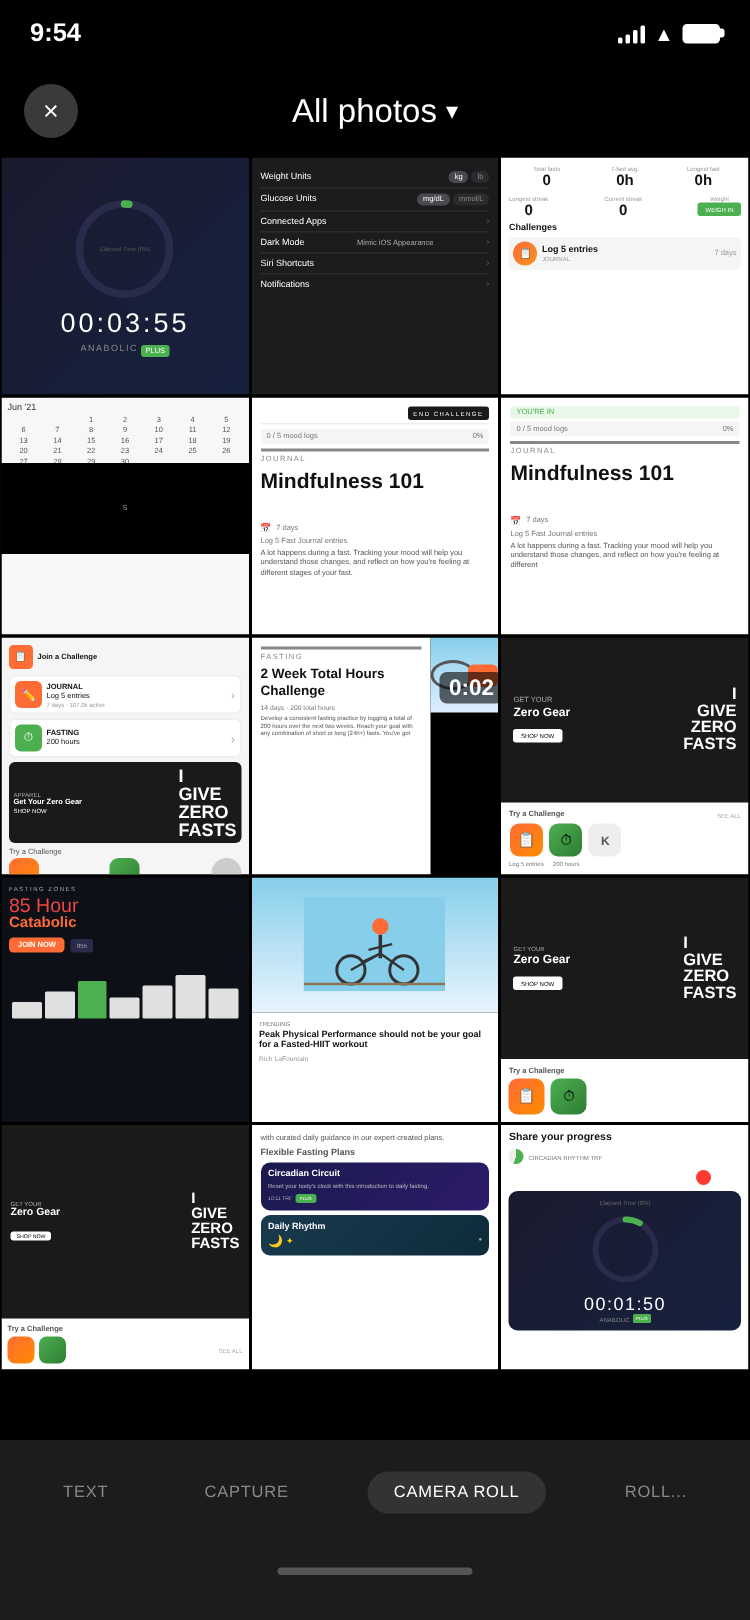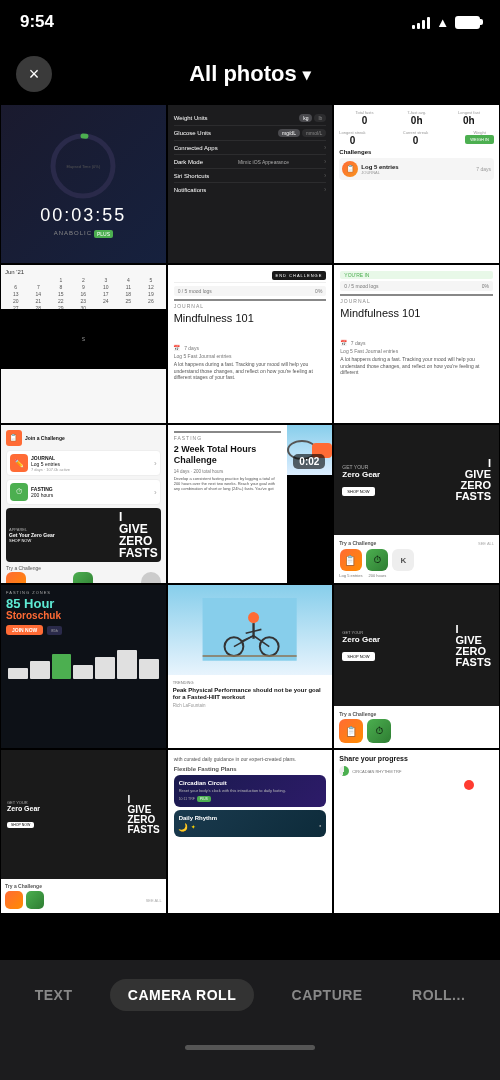--- a/index.html
+++ b/index.html
@@ -95,21 +95,21 @@
     }
     .close-btn span {
       color: #fff;
       font-size: 18px;
       font-weight: 300;
       line-height: 1;
     }
     .header-title {
       color: #fff;
       font-size: 22px;
-      font-weight: 700;
+      font-weight: 400;
       display: flex;
       align-items: center;
       gap: 6px;
     }
     .header-title .chevron {
       font-size: 16px;
       color: #fff;
     }
 
     
@@ -216,22 +216,22 @@
       color: #888;
       font-size: 5px;
       text-transform: uppercase;
       letter-spacing: 1px;
       border-top: 2px solid #888;
       padding-top: 2px;
       margin-bottom: 3px;
     }
     .article-title {
       color: #111;
-      font-size: 11px;
-      font-weight: 400;
+      font-size: 14px;
+      font-weight: 700;
       margin-bottom: 19px;
       line-height: 1.2;
     }
     .meta-row {
       display: flex;
       align-items: center;
       gap: 3px;
       margin-bottom: 2px;
     }
     .meta-icon { color: #aaa; font-size: 6px; }
@@ -413,22 +413,22 @@
     }
     .nav-tabs {
       display: flex;
       align-items: center;
       justify-content: space-around;
       height: 70px;
       padding: 0 10px;
     }
     .nav-tab {
       color: #888;
-      font-size: 14px;
-      font-weight: 700;
+      font-size: 11px;
+      font-weight: 400;
       cursor: pointer;
       padding: 8px 12px;
       letter-spacing: 0.5px;
     }
     .nav-tab.active {
       color: #fff;
       background: #333;
       border-radius: 20px;
       padding: 8px 18px;
     }
@@ -789,21 +789,21 @@
             <span>200 total hours</span>
           </div>
           <div style="color:#555;font-size:4px;line-height:1.3">Develop a consistent fasting practice by logging a total of 200 hours over the next two weeks. Reach your goal with any combination of short or long (24h+) fasts. You've got</div>
         </div>
 
         <div class="cell-timer-overlay" style="height:50px;position:relative">
           <div style="background:linear-gradient(180deg,#87CEEB,#ddeeff);width:100%;height:100%;display:flex;align-items:center;justify-content:center">
             <div style="width:30px;height:20px;border:2px solid #555;border-radius:50%"></div>
             <div style="width:20px;height:15px;background:#FF6B35;border-radius:4px;margin-left:-5px"></div>
           </div>
-          <div class="timer-badge-center" style="position:absolute;bottom:6px;left:6px;font-size:10px;padding:2px 6px">0:02</div>
+          <div class="timer-badge-center" style="position:absolute;bottom:6px;left:6px;font-size:15px;padding:2px 6px">0:02</div>
         </div>
       </div>
     </div>
 
     <div class="grid-cell">
       <div class="cell-content" style="display:flex;flex-direction:column">
 
         <div style="flex:1;background:#1a1a1a;display:flex;align-items:center;justify-content:space-between;padding:8px">
           <div>
             <div style="color:#aaa;font-size:5px;text-transform:uppercase">Get Your</div>
@@ -838,22 +838,22 @@
         </div>
       </div>
     </div>
   </div>
 
   <div class="grid-row row-4">
 
     <div class="grid-cell">
       <div class="cell-content cell-fasting-zones">
         <div style="color:#aaa;font-size:4px;text-transform:uppercase;letter-spacing:1px;margin-bottom:2px">FASTING ZONES</div>
-        <div style="color:#5eead4;font-size:13px;font-weight:700;line-height:1">85 Hour</div>
-        <div style="color:#FF6B35;font-size:10px;font-weight:700">Storoschuk</div>
+        <div style="color:#ef4444;font-size:13px;font-weight:400;line-height:1">85 Hour</div>
+        <div style="color:#FF6B35;font-size:10px;font-weight:700">Catabolic</div>
         <div style="display:flex;align-items:center;gap:4px;margin-top:4px">
           <div style="background:#FF6B35;color:#fff;font-size:5px;padding:2px 6px;border-radius:3px;font-weight:600">JOIN NOW</div>
           <div style="background:#2a2a4a;padding:2px 4px;border-radius:2px">
             <div style="color:#aaa;font-size:4px">85h</div>
           </div>
         </div>
 
         <div class="chart-container" style="margin-top:6px">
           <div class="chart-bar" style="height:30%"></div>
           <div class="chart-bar" style="height:50%"></div>
@@ -976,29 +976,43 @@
       <div class="cell-content cell-share">
         <div class="share-title">Share your progress</div>
 
         <div style="display:flex;align-items:center;gap:3px;margin-bottom:4px">
           <div style="width:10px;height:10px;border-radius:50%;background:conic-gradient(#4CAF50 200deg, #eee 0)"></div>
           <div style="color:#777;font-size:4px">CIRCADIAN RHYTHM TRF</div>
         </div>
 
         <div style="width:10px;height:10px;border-radius:50%;background:#FF3B30;margin-left:auto;margin-right:20px;margin-bottom:4px"></div>
 
+        <div class="fasting-timer-mini">
+          <div class="mini-elapsed">Elapsed Time (0%)</div>
+          <div style="position:relative;width:50px;height:50px;margin:4px 0">
+            <svg viewBox="0 0 50 50" width="50" height="50">
+              <circle cx="25" cy="25" r="20" fill="none" stroke="#2a2a4a" stroke-width="4"></circle>
+              <circle cx="25" cy="25" r="20" fill="none" stroke="#4CAF50" stroke-width="4" stroke-dasharray="10 116" stroke-linecap="round" transform="rotate(-90 25 25)"></circle>
+            </svg>
+          </div>
+          <div class="mini-timer">00:01:50</div>
+          <div class="mini-brand">
+            <span class="mini-brand-word">ANABOLIC</span>
+            <span class="mini-brand-plus">PLUS</span>
+          </div>
+        </div>
       </div>
     </div>
   </div>
 
 </div>
 
 <div class="bottom-nav">
   <div class="nav-tabs">
     <div class="nav-tab">TEXT</div>
+    <div class="nav-tab">CAPTURE</div>
     <div class="nav-tab active">CAMERA ROLL</div>
-    <div class="nav-tab">CAPTURE</div>
     <div class="nav-tab">ROLL...</div>
   </div>
   <div class="home-indicator">
     <div class="home-bar"></div>
   </div>
 </div>
 
 </body></html>

